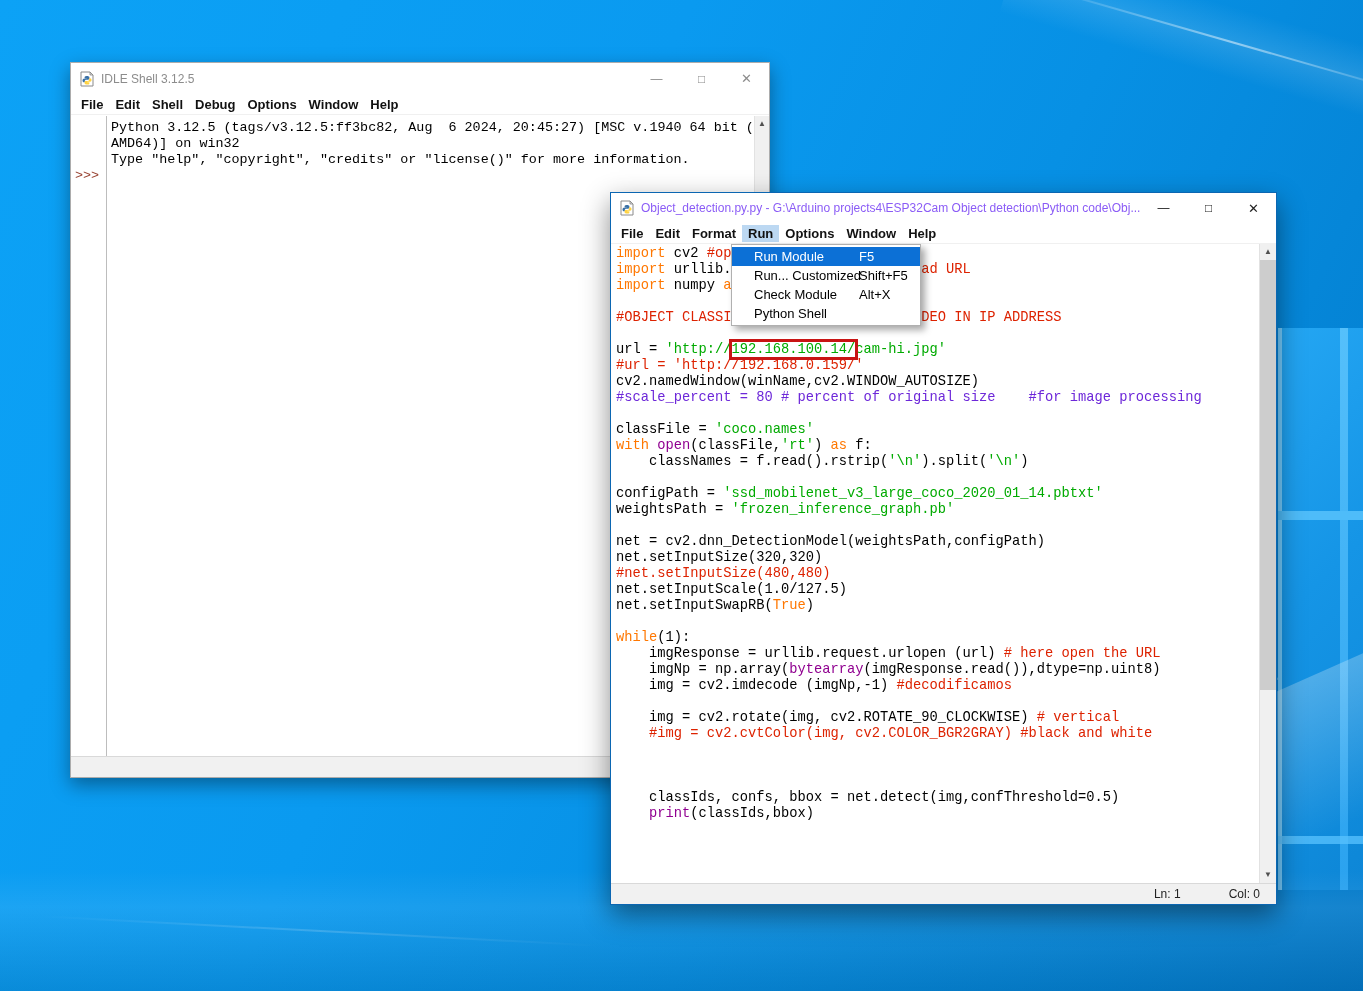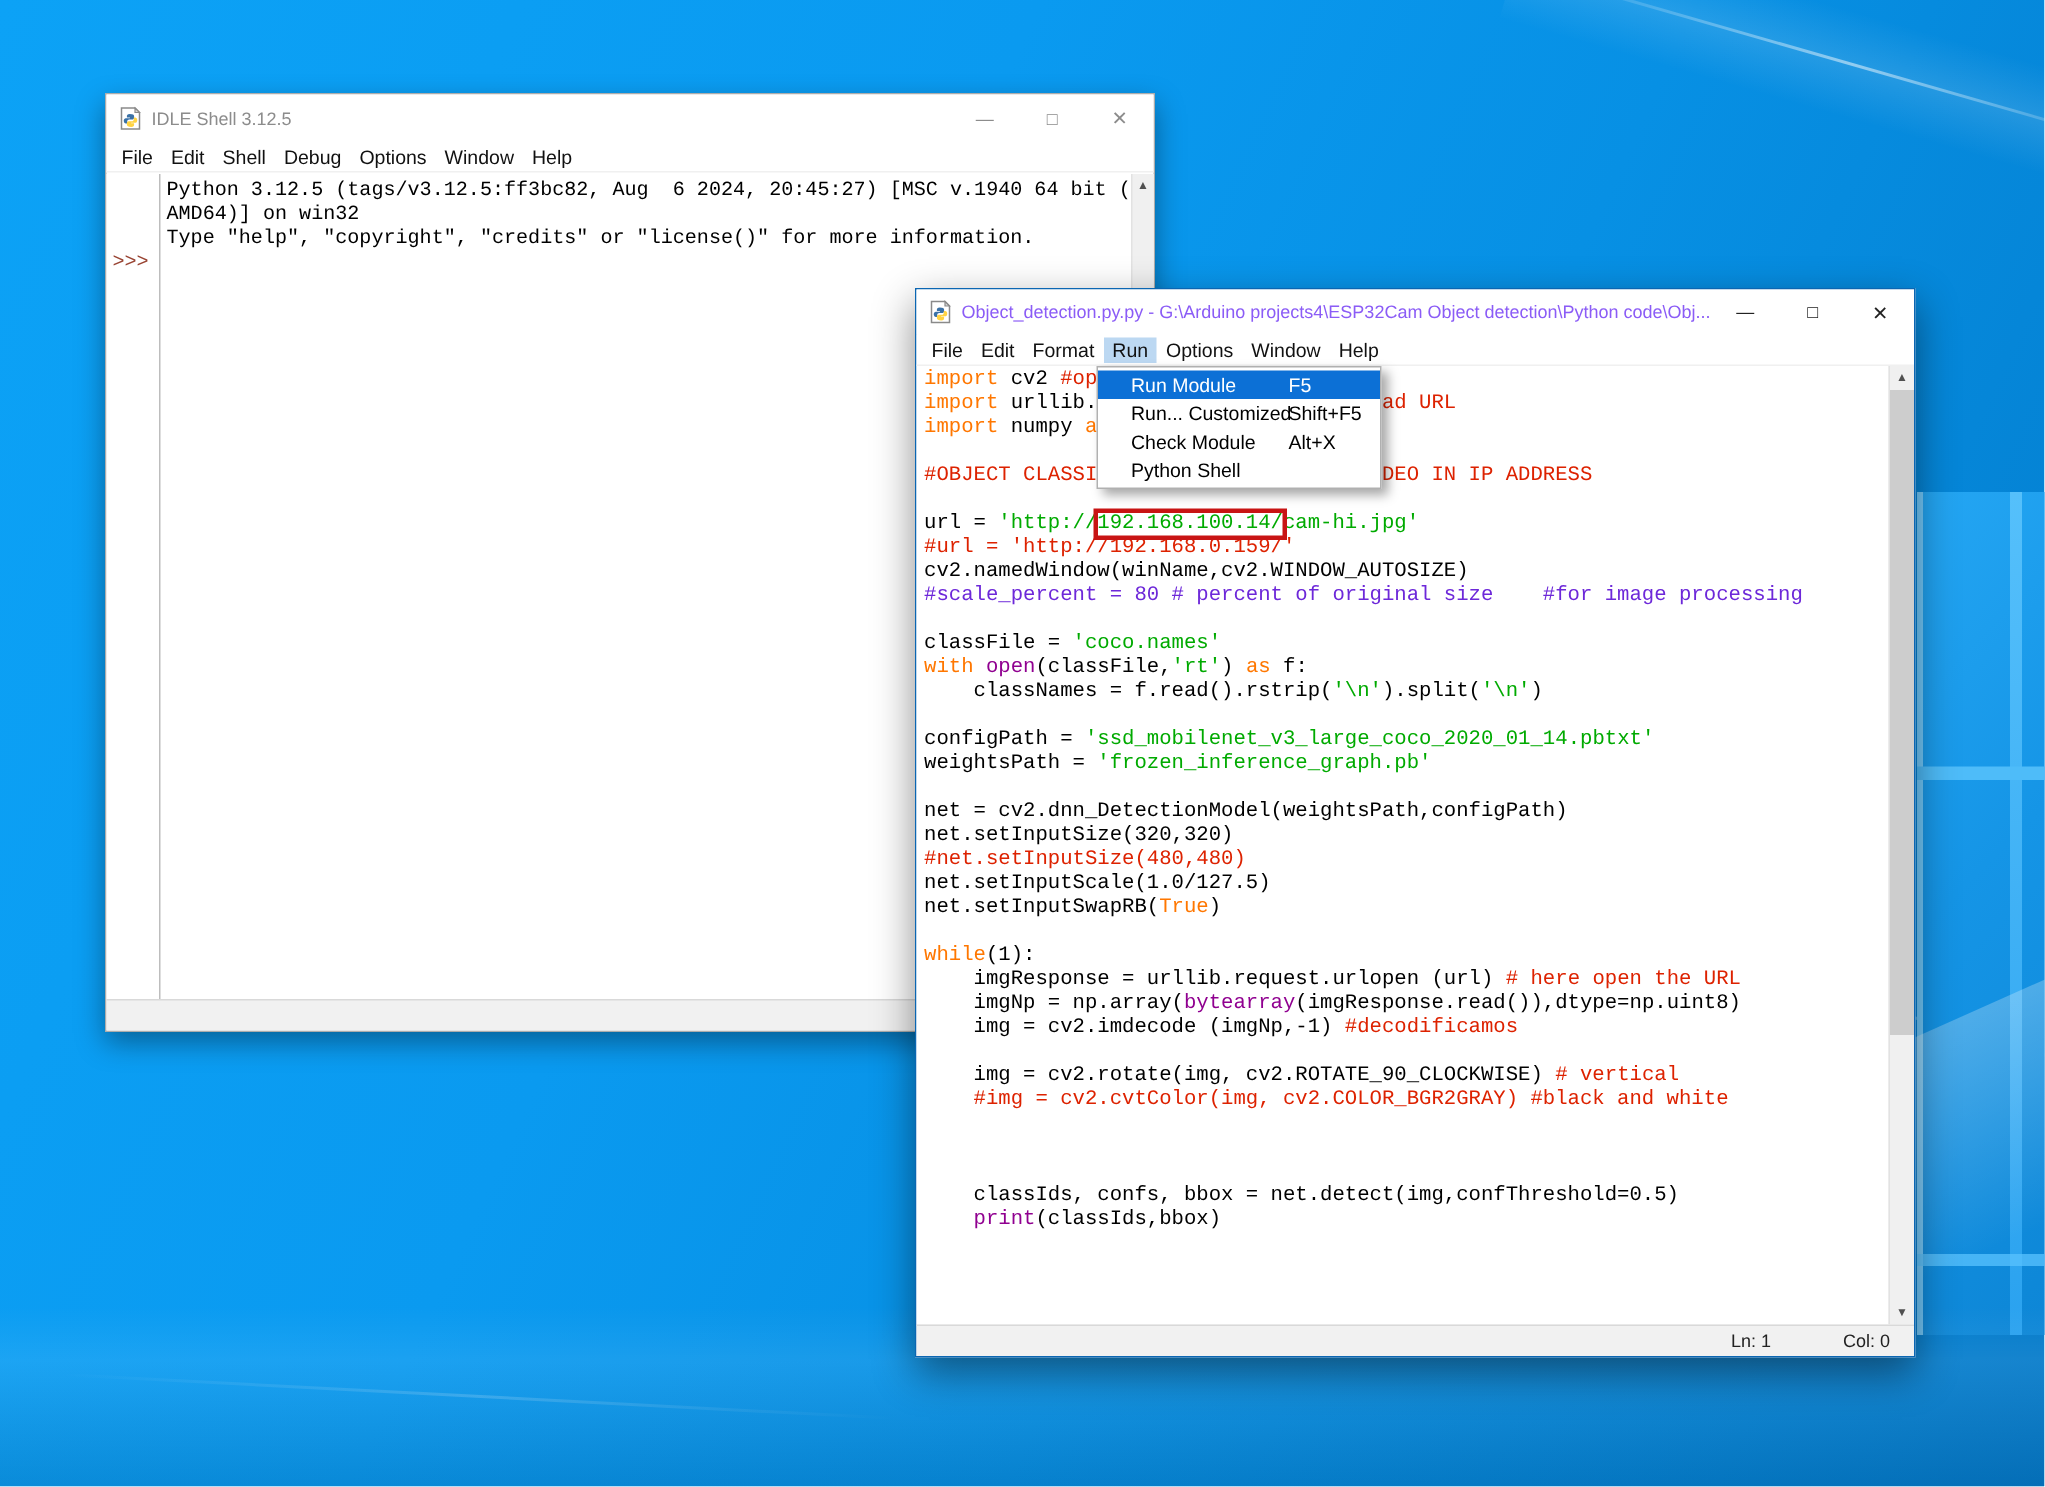--- a/index.html
+++ b/index.html
@@ -30,29 +30,29 @@
   
   .window { position:absolute; background:#fff; }
   .titlebar { display:flex; align-items:center; padding-left:8px; background:#fff; }
   .titlebar .title { font-size:12px; color:#8b5cf6; margin-left:6px; white-space:nowrap; overflow:hidden; }
   .caption { margin-left:auto; display:flex; height:100%; }
   .cap { width:45px; height:100%; display:flex; align-items:center; justify-content:center; font-size:12px; color:#222; }
   .cap.close { font-size:13px; }
   .inactive .cap, .inactive .title { color:#8c8c8c; }
   .appicon { width:16px; height:16px; flex:none; }
   .menubar { height:21px; display:flex; align-items:center; padding-left:4px; background:#fff;
-    border-bottom:1px solid #f0f0f0; font-size:13px; color:#111; }
+    border-bottom:1px solid #f0f0f0; font-size:13px; color:#111;font-weight:bold; }
   .menubar span { padding:1px 6px; }
   .menubar span.active { background:#bcd8f2; }
   .statusbar { position:absolute; left:0; right:0; bottom:0; height:21px; background:#f1f1f1;
     border-top:1px solid #d9d9d9; font-size:12px; color:#222; display:flex; align-items:center; justify-content:flex-end;gap:32px; }
   .statusbar span { margin-right:16px; }
 
   
-  .shell { left:70px; top:62px; width:700px; height:626px; border:1px solid #acacac;
+  .shell { left:70px; top:62px; width:700px; height:716px; border:1px solid #acacac;
     box-shadow:0 7px 18px rgba(0,0,0,.38); z-index:1; }
   .shell .titlebar { height:31px; }
   .shell-body { position:absolute; top:53px; left:0; right:0; bottom:21px; background:#fff; }
   .gutter { position:absolute; left:0; top:0; bottom:0; width:36px; border-right:1px solid #bdbdbd; }
   .prompt { margin-top:52px; padding-left:4px; font-family:"Liberation Mono", monospace; font-size:13.4px;
     line-height:16px; color:#994433; }
   .shell-text { position:absolute; left:40px; top:4px; right:16px; font-family:"Liberation Mono", monospace;
     font-size:13.4px; line-height:16px; color:#000; }
   .sline { white-space:pre; height:16px; }
   .scrollbar { position:absolute; right:0; top:0; bottom:0; width:15px; background:#f0f0f0; border-left:1px solid #e2e2e2;

